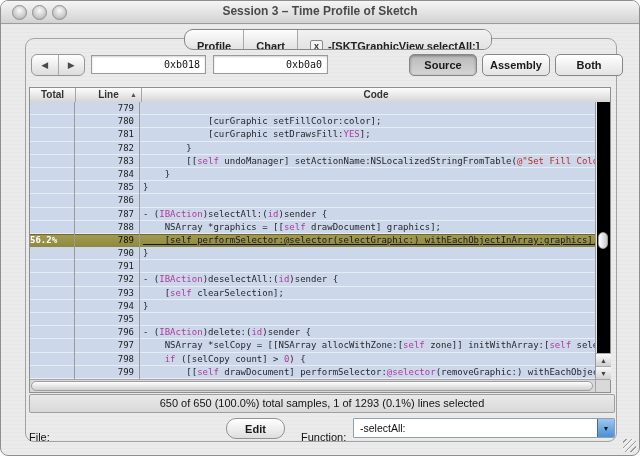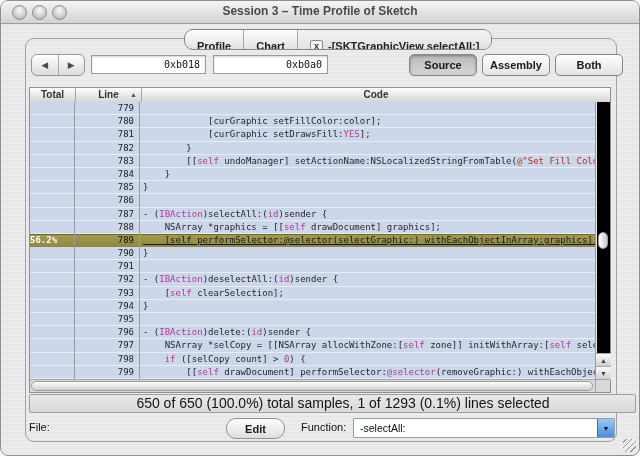--- a/index.html
+++ b/index.html
@@ -70,24 +70,24 @@
   #sb-up{top:251px;} #sb-down{top:264px;}
   
   #hscroll{position:absolute;left:0;bottom:0;width:565px;height:13px;background:#d8d8d8;
     border-top:1px solid #a5a5a5;box-sizing:border-box;}
   #hthumb{position:absolute;left:1px;top:1px;width:562px;height:10px;border-radius:5px;
     background:linear-gradient(#ffffff,#cfcfcf);border:1px solid #9e9e9e;box-sizing:border-box;}
   #sb-corner{position:absolute;right:0;bottom:0;width:15px;height:13px;background:#d9d9d9;
     border-top:1px solid #a5a5a5;border-left:1px solid #a5a5a5;box-sizing:border-box;}
   
   #statusbar{position:absolute;left:28px;top:393px;width:584px;height:17px;border:1px solid #9e9e9e;
-    border-radius:2px;background:linear-gradient(#e9e9e9,#d9d9d9);font-size:14px;color:#141414;
-    text-align:center;line-height:16px;z-index:6;padding-left:21px;}
-  
-  .flabel{position:absolute;top:420px;font-size:11px;color:#111;z-index:6;}
+    border-radius:2px;background:linear-gradient(#e9e9e9,#d9d9d9);font-size:11px;color:#141414;
+    text-align:center;line-height:16px;z-index:6;}
+  
+  .flabel{position:absolute;top:430px;font-size:11px;color:#111;z-index:6;}
   .combo{position:absolute;top:417px;height:18px;border:1px solid #8f9fb4;background:#ffffff;
     display:flex;align-items:center;z-index:6;border-radius:1px;}
   .combo-text{flex:1;font-size:10.5px;color:#111;padding-left:6px;white-space:nowrap;overflow:hidden;}
   .combo-btn{width:16px;height:100%;background:linear-gradient(#9ec7ef,#4a8fd5);
     border-left:1px solid #3a6ea5;display:flex;align-items:center;justify-content:center;
     font-size:7px;color:#06162b;border-radius:0 1px 1px 0;}
   #edit-btn{position:absolute;left:225px;top:417px;width:57px;height:19px;border:1px solid #929292;
     border-radius:10px;background:linear-gradient(#ffffff,#dedede);font-size:11px;font-weight:600;
     color:#1a1a1a;display:flex;align-items:center;justify-content:center;z-index:6;}
   #grip{position:absolute;right:3px;bottom:3px;width:13px;height:13px;z-index:7;

